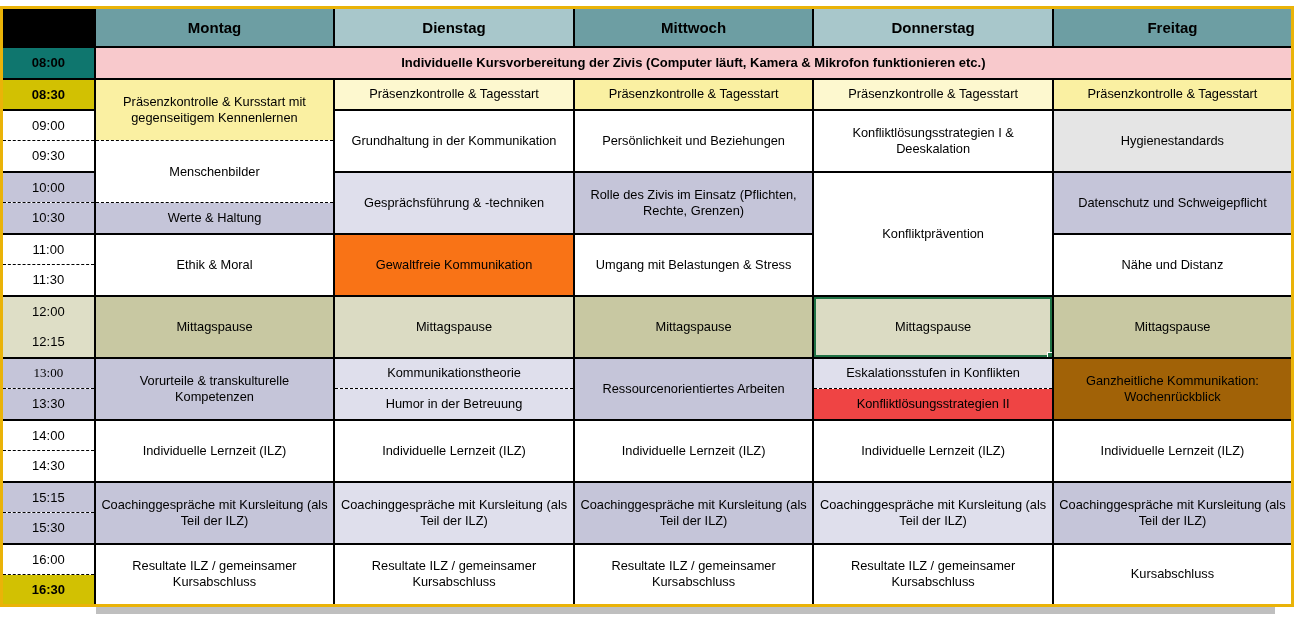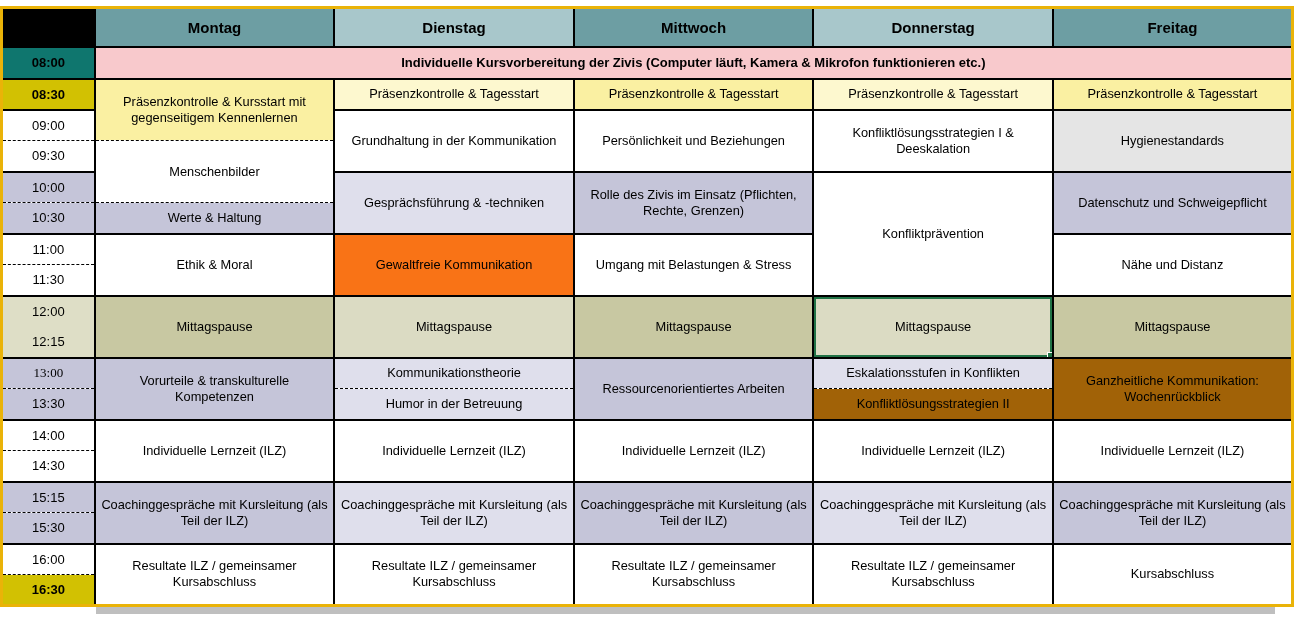--- a/index.html
+++ b/index.html
@@ -157,21 +157,21 @@
           <th class="time" style="background: rgb(197, 197, 217); font-family: Liberation Serif, serif;">13:00</th>
           <td class="ev" rowspan="2" style="background: rgb(197, 197, 217);">Vorurteile &amp; transkulturelle Kompetenzen</td>
           <td class="ev" rowspan="1" style="background: rgb(223, 223, 236);">Kommunikationstheorie</td>
           <td class="ev" rowspan="2" style="background: rgb(197, 197, 217);">Ressourcenorientiertes Arbeiten</td>
           <td class="ev" rowspan="1" style="background: rgb(223, 223, 236);">Eskalationsstufen in Konflikten</td>
           <td class="ev" rowspan="2" style="background: #a16207;">Ganzheitliche Kommunikation: Wochenrückblick</td>
         </tr>
         <tr class="slot bt-dash">
           <th class="time" style="background: rgb(197, 197, 217);">13:30</th>
           <td class="ev" rowspan="1" style="background: rgb(223, 223, 236);">Humor in der Betreuung</td>
-          <td class="ev" rowspan="1" style="background: #a16207;">Konfliktlösungsstrategien II</td>
+          <td class="ev" rowspan="1" style="background: #ef4444;">Konfliktlösungsstrategien II</td>
         </tr>
         <tr class="slot bt-solid">
           <th class="time" style="background: rgb(255, 255, 255);">14:00</th>
           <td class="ev" rowspan="2" style="background: rgb(255, 255, 255);">Individuelle Lernzeit (ILZ)</td>
           <td class="ev" rowspan="2" style="background: rgb(255, 255, 255);">Individuelle Lernzeit (ILZ)</td>
           <td class="ev" rowspan="2" style="background: rgb(255, 255, 255);">Individuelle Lernzeit (ILZ)</td>
           <td class="ev" rowspan="2" style="background: rgb(255, 255, 255);">Individuelle Lernzeit (ILZ)</td>
           <td class="ev" rowspan="2" style="background: rgb(255, 255, 255);">Individuelle Lernzeit (ILZ)</td>
         </tr>
         <tr class="slot bt-dash">

